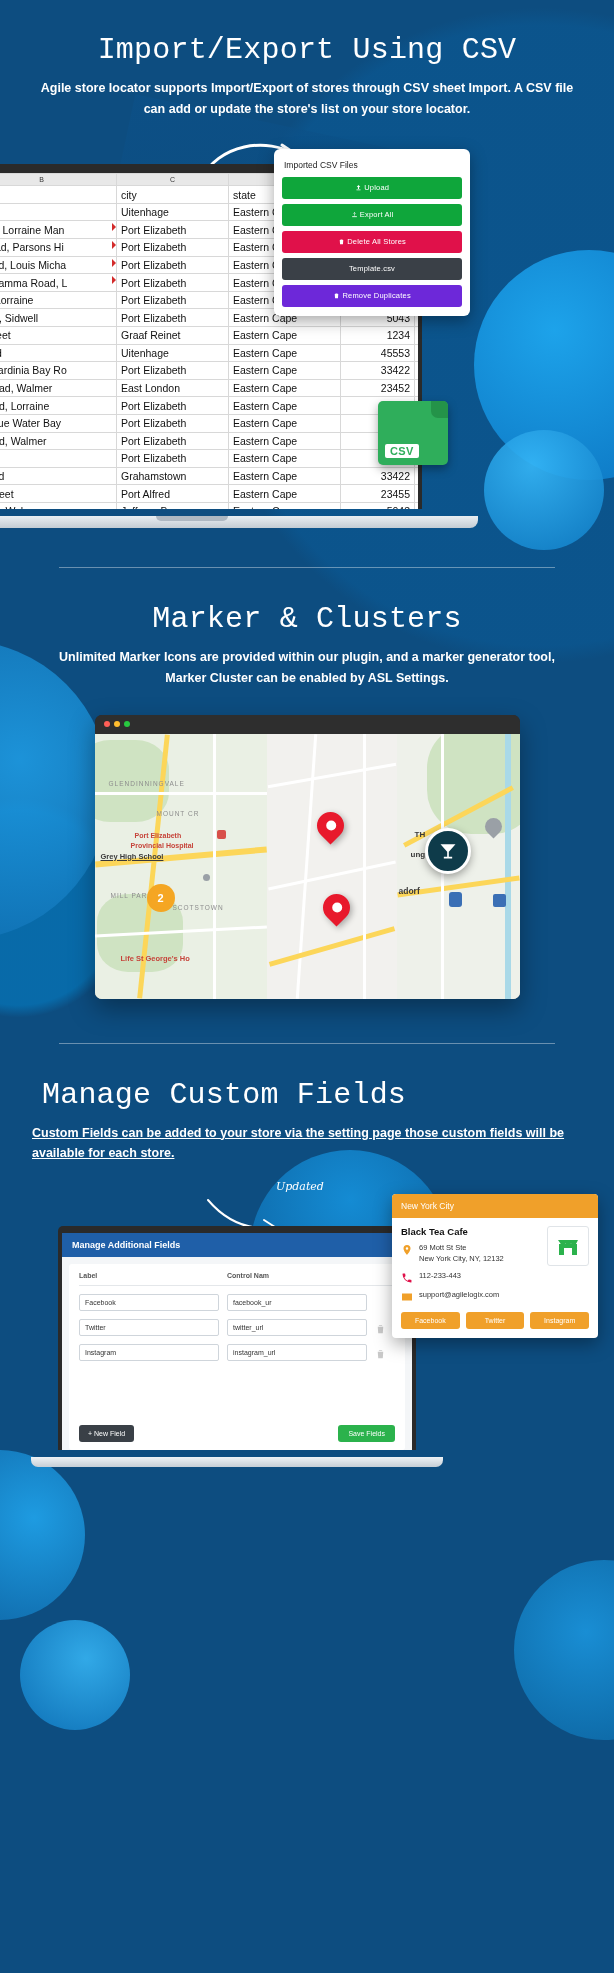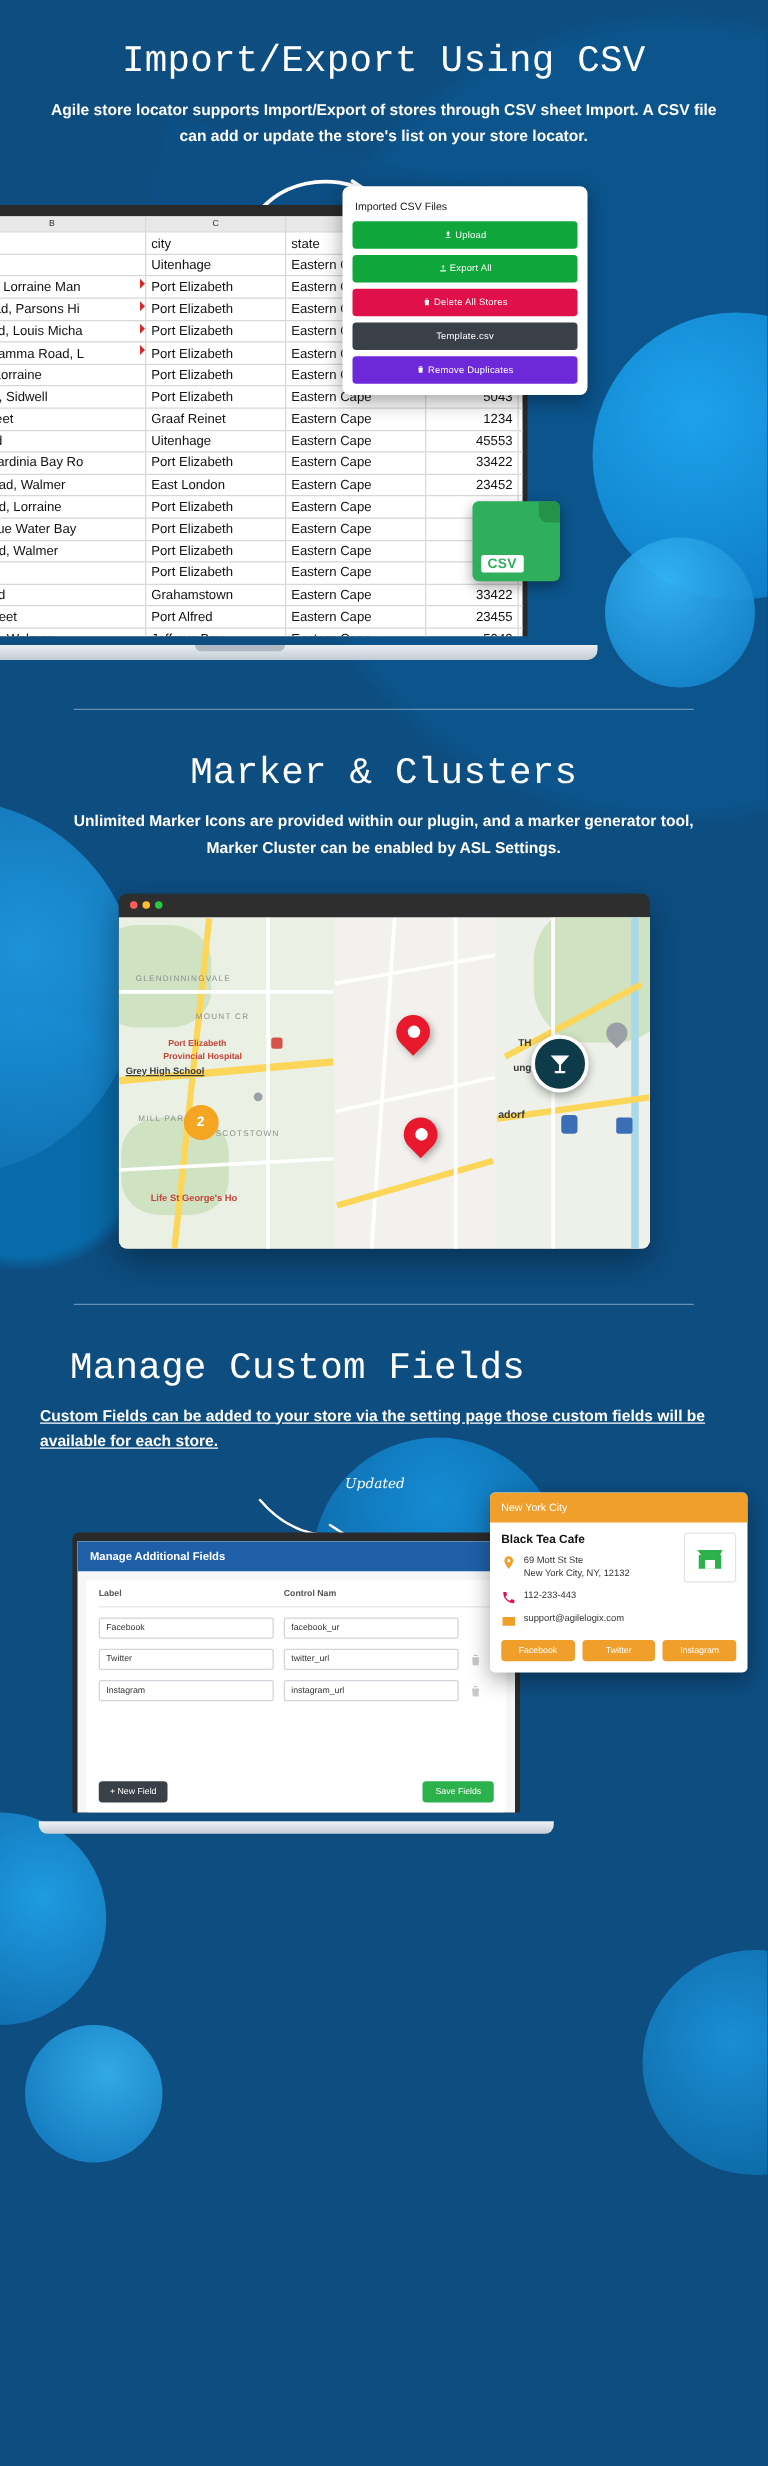--- a/index.html
+++ b/index.html
@@ -193,21 +193,21 @@
   .tram-sq {
     position: absolute; width: 13px; height: 13px; background: #3a6fb5; border-radius: 2px;
   }
   .grey-pin {
     position: absolute; width: 17px; height: 17px; background: #9aa0a6;
     border-radius: 50% 50% 50% 0; transform: rotate(-45deg);
   }
 
   
   #sec-fields { padding-top: 34px; }
-  .h1.left { text-align: left; padding-left: 32px; margin-left: 24px; }
+  .h1.left { text-align: left; padding-left: 42px; }
   .sub.left { text-align: left; margin-left: 32px; max-width: 540px; text-decoration: underline; }
 
   .fields-stage { position: relative; height: 320px; margin-top: 24px; }
   .updated-label {
     position: absolute; left: 276px; top: -8px; color: #fff; font-size: 11px;
     font-style: italic; font-family: "DejaVu Serif", serif;
   }
   .arrow2 { position: absolute; left: 206px; top: 8px; width: 80px; height: 40px; }
 
   .laptop2 { position: absolute; left: 58px; top: 38px; width: 358px; }

